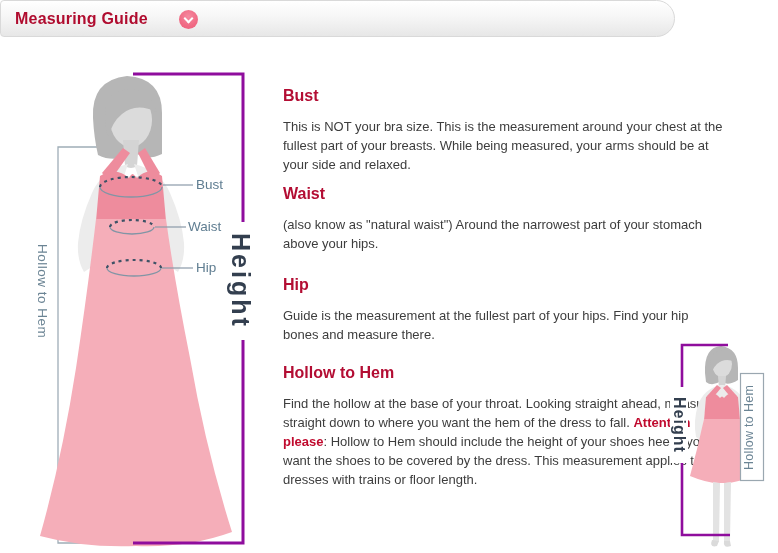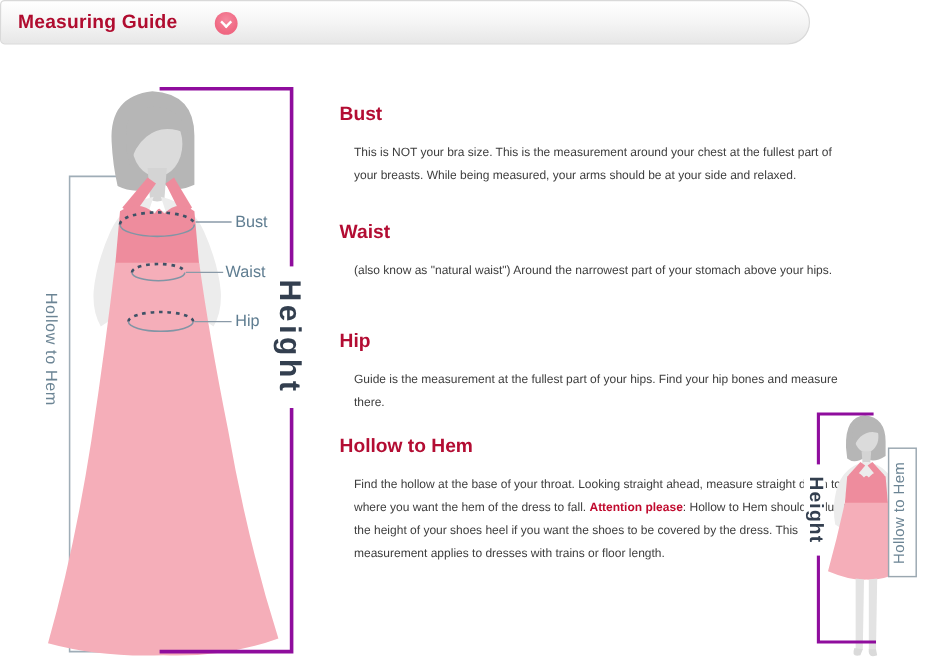--- a/index.html
+++ b/index.html
@@ -47,21 +47,21 @@
   }
 
   
   .content { position:absolute; left:283px; top:0; width:442px; height:553px; }
   .sect { position:absolute; left:0; width:442px; }
   .sect-bust   { top:86px; }
   .sect-waist  { top:184px; }
   .sect-hip    { top:275px; }
   .sect-hollow { top:363px; }
   .sect h3 { font-size:16px; line-height:20px; font-weight:bold; color:#b30d33; margin:0 0 11px 0; }
-  .sect p  { font-size:10px; line-height:19px; color:#3d3d3d; margin:12px; }
+  .sect p  { font-size:13px; line-height:19px; color:#3d3d3d; margin:0; }
   .attn { font-weight:bold; color:#c00a2e; }
 
   
   .fig-small { position:absolute; left:660px; top:335px; width:118px; height:218px; }
   .fig-small svg { position:absolute; left:0; top:0; }
   .height-small {
     position:absolute; left:10px; top:52px; height:76px;
     writing-mode:vertical-rl; text-align:center;
     font-size:16px; font-weight:bold; letter-spacing:1px; color:#333f4f;
     background:#ffffff; padding:2px 0;

